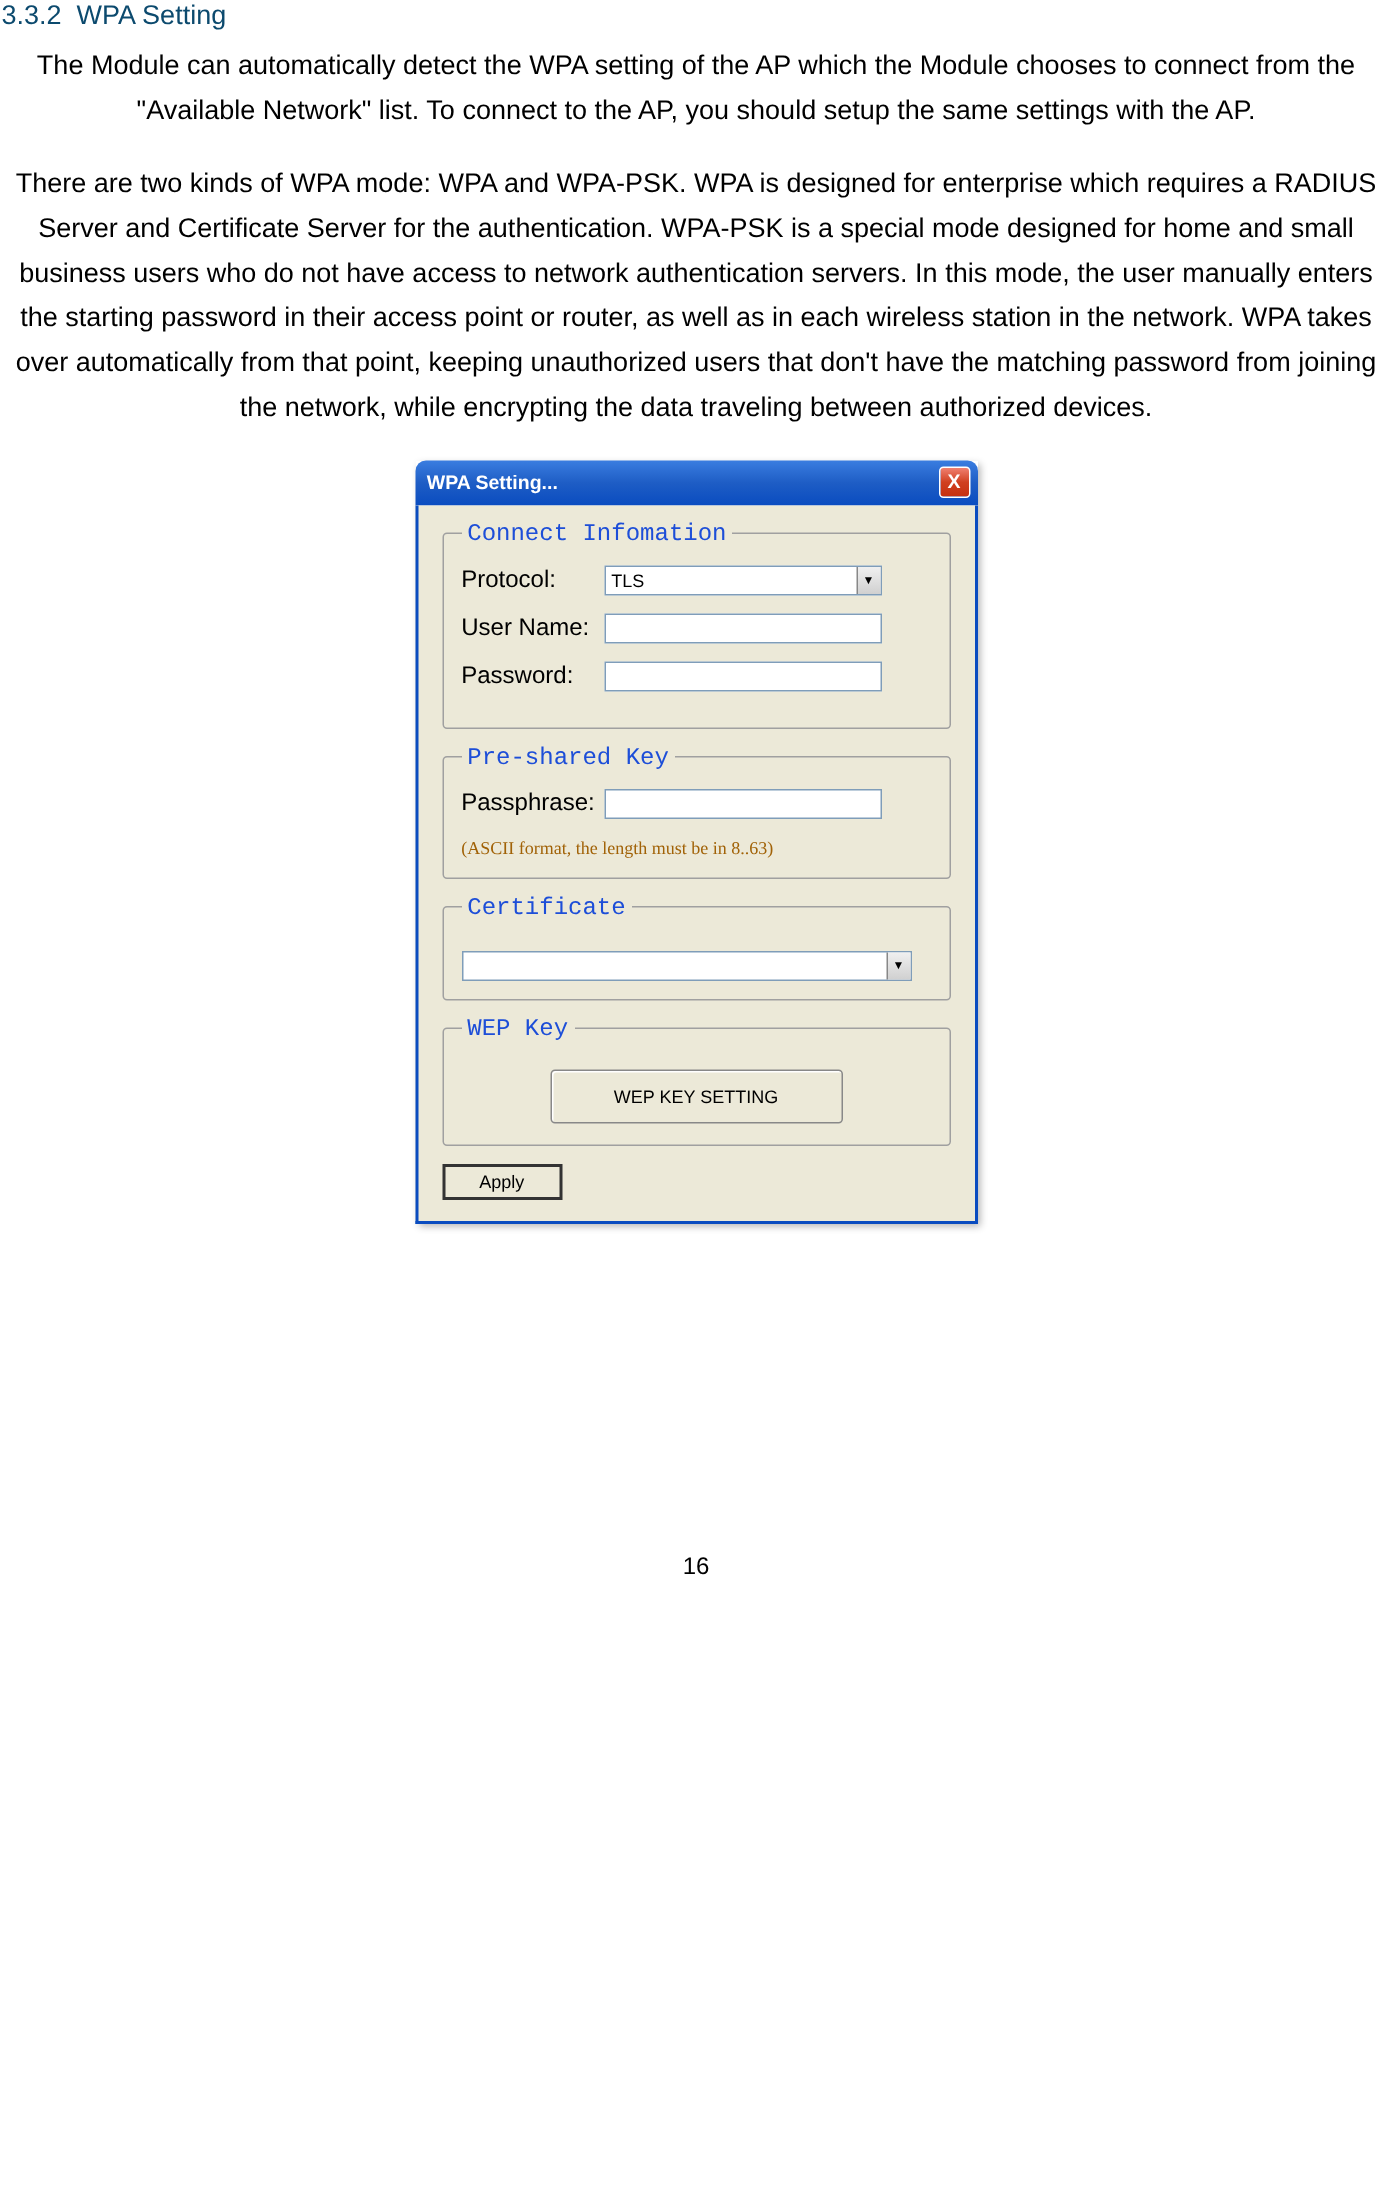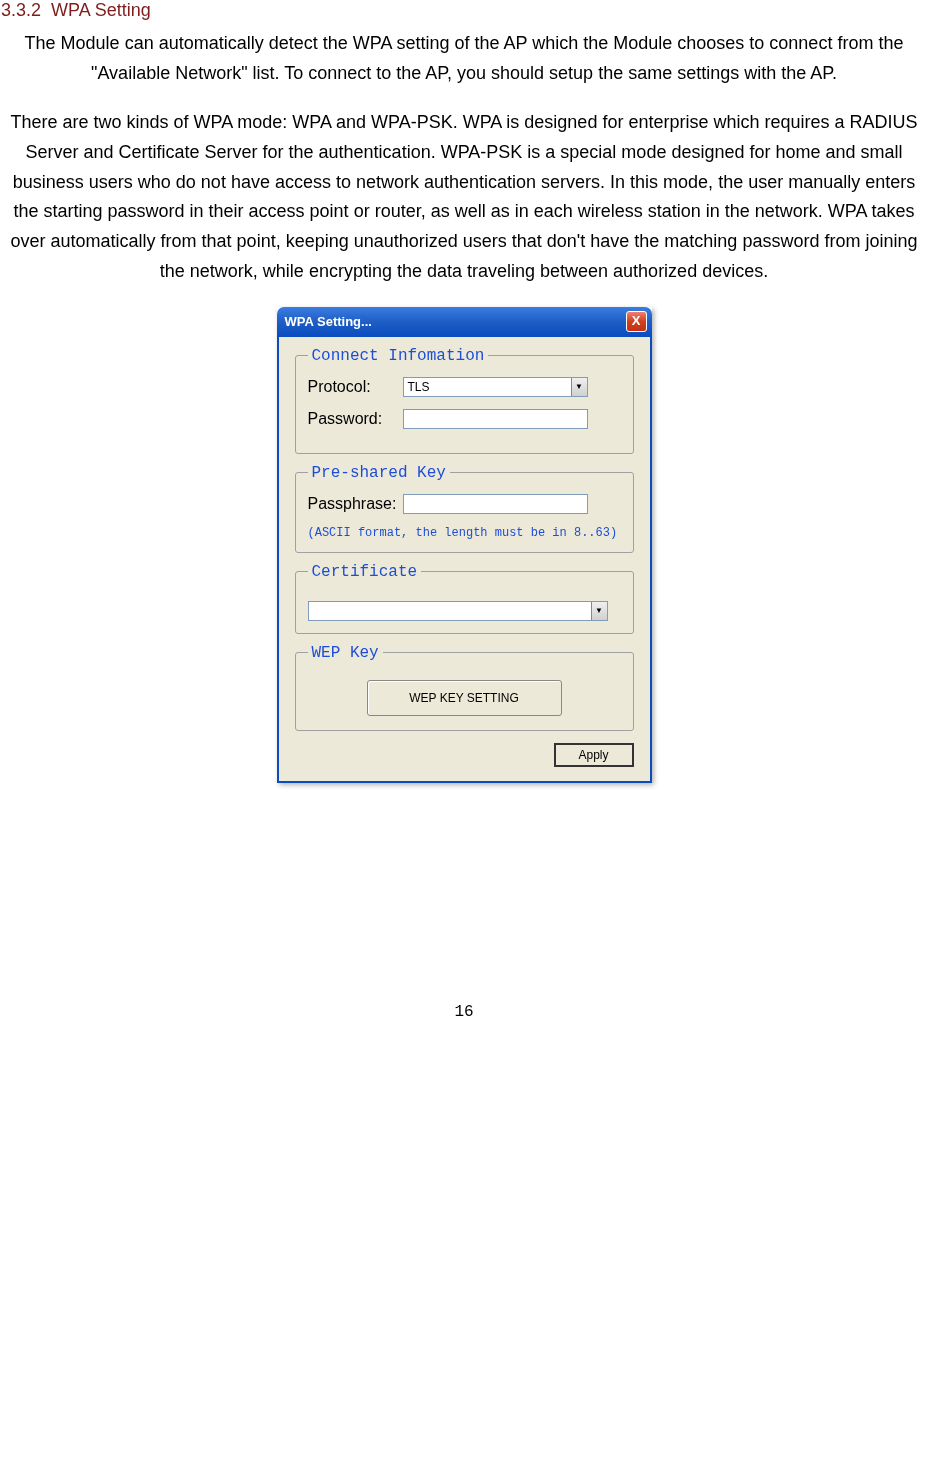--- a/index.html
+++ b/index.html
@@ -11,21 +11,21 @@
       font-family: Arial, sans-serif;
       width: 928px;
       background: #fff;
       padding: 0;
     }
     .page {
       padding: 0 1px;
     }
     .section-heading {
       font-size: 18px;
-      color: #7f1d1d;
+      color: #0c4a6e;
       margin-bottom: 8px;
       font-weight: normal;
     }
     .body-text {
       font-size: 18px;
       line-height: 1.65;
       color: #000;
       margin-bottom: 20px;
       text-align: center;
     }
@@ -125,22 +125,22 @@
       height: 18px;
       background: linear-gradient(to bottom, #f0f0f0, #d0d0d0);
       border-left: 1px solid #888;
       display: flex;
       align-items: center;
       justify-content: center;
       font-size: 8px;
     }
     .hint-text {
       font-size: 12px;
-      font-family: Liberation Mono, monospace;
-      color: #1d4ed8;
+      font-family: Liberation Serif, serif;
+      color: #a16207;
       margin-top: 4px;
     }
     .certificate-select {
       width: 300px;
       margin-top: 8px;
     }
     .wep-button-wrap {
       display: flex;
       justify-content: center;
       padding: 6px 0 2px 0;
@@ -151,35 +151,34 @@
       background: #ece9d8;
       border: 1px solid #888;
       border-radius: 3px;
       font-size: 12px;
       font-family: Tahoma, sans-serif;
       cursor: pointer;
       box-shadow: inset 1px 1px 0 #fff;
     }
     .apply-wrap {
       display: flex;
-      justify-content: flex-end;
       padding-top: 2px;
     }
     .apply-button {
       width: 80px;
       height: 24px;
       background: #ece9d8;
       border: 2px solid #333;
       font-size: 12px;
       font-family: Tahoma, sans-serif;
       cursor: pointer;
     }
     .page-number {
       text-align: center;
-      font-family: Liberation Mono, monospace;
+      font-family: Liberation Sans, sans-serif;
       font-size: 16px;
       margin-top: 220px;
     }
   </style>
 </head>
 <body>
 
 <div class="page">
   <div class="section-heading">
     <span>3.3.2</span>&nbsp;
@@ -199,20 +198,24 @@
       <fieldset>
         <legend>Connect Infomation</legend>
         <div class="form-row">
           <span class="form-label">Protocol:</span>
           <div class="select-wrap">
             <span class="select-value">TLS</span>
             <span class="select-arrow">▼</span>
           </div>
         </div>
         <div class="form-row">
+          <span class="form-label">User Name:</span>
+          <input class="text-input" value="" style="">
+        </div>
+        <div class="form-row">
           <span class="form-label">Password:</span>
           <input type="password" class="text-input" value="" style="">
         </div>
       </fieldset>
 
       <fieldset>
         <legend>Pre-shared Key</legend>
         <div class="form-row">
           <span class="form-label">Passphrase:</span>
           <input class="text-input" value="" style="">

